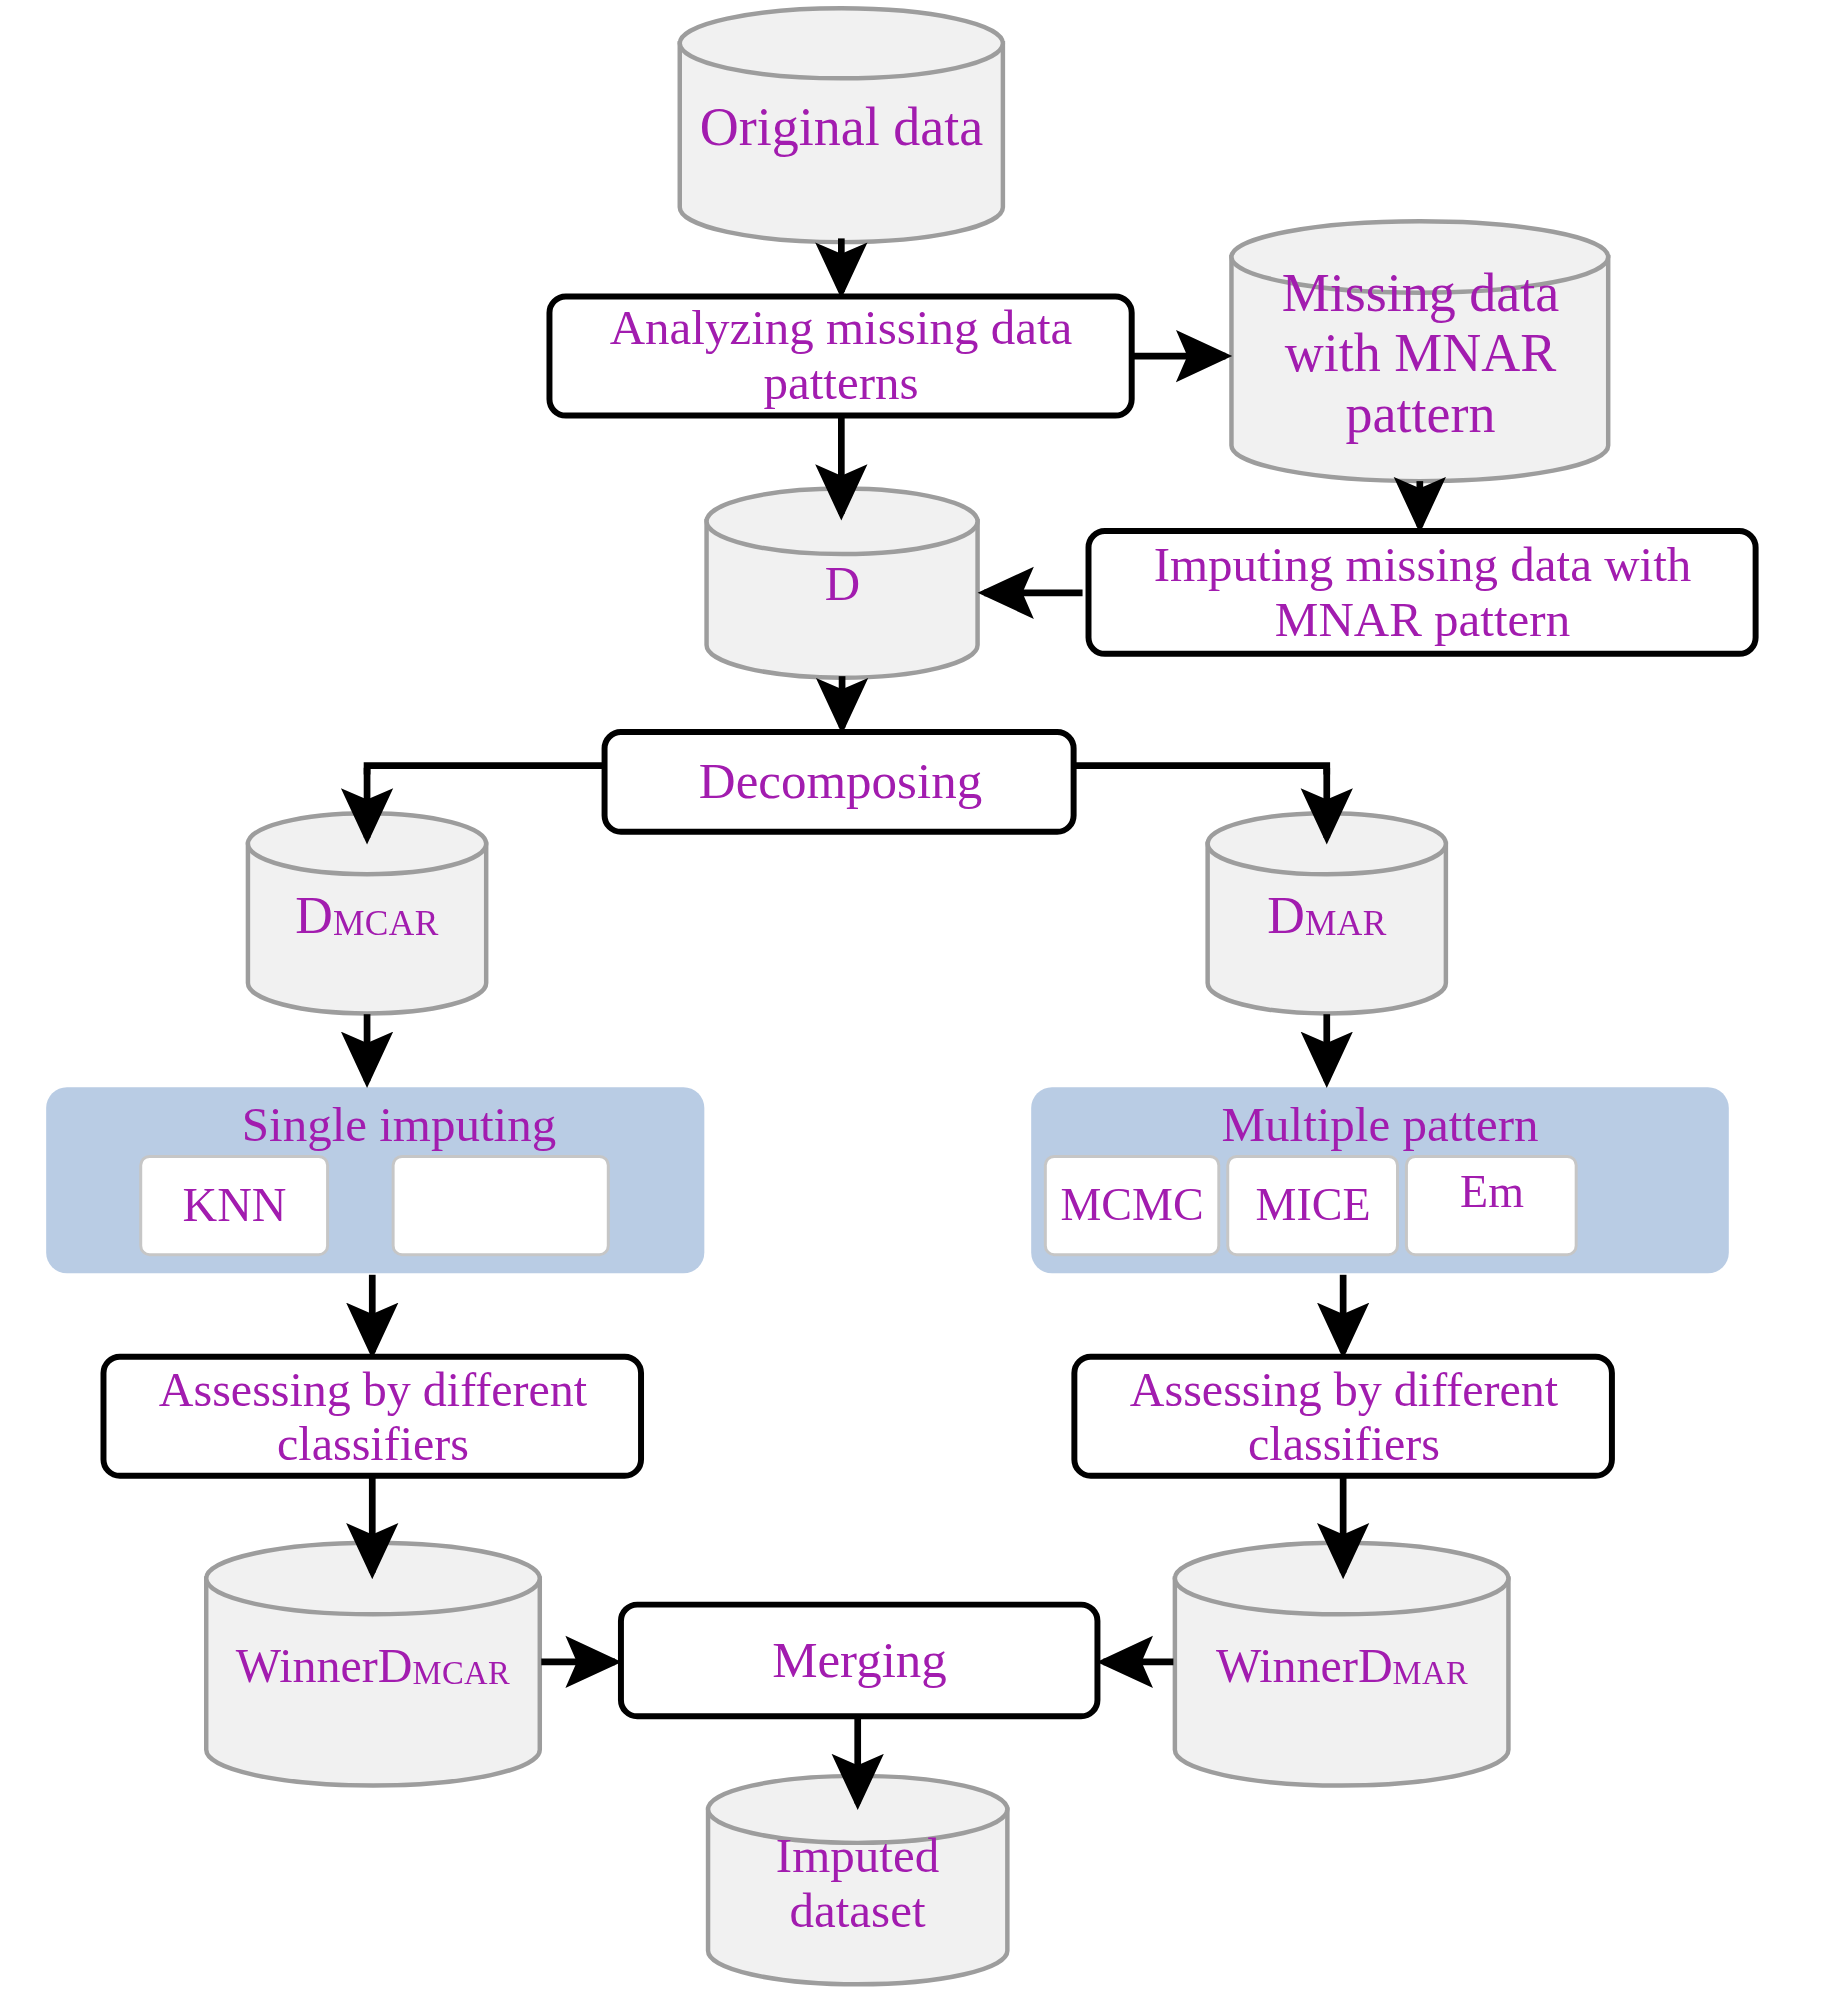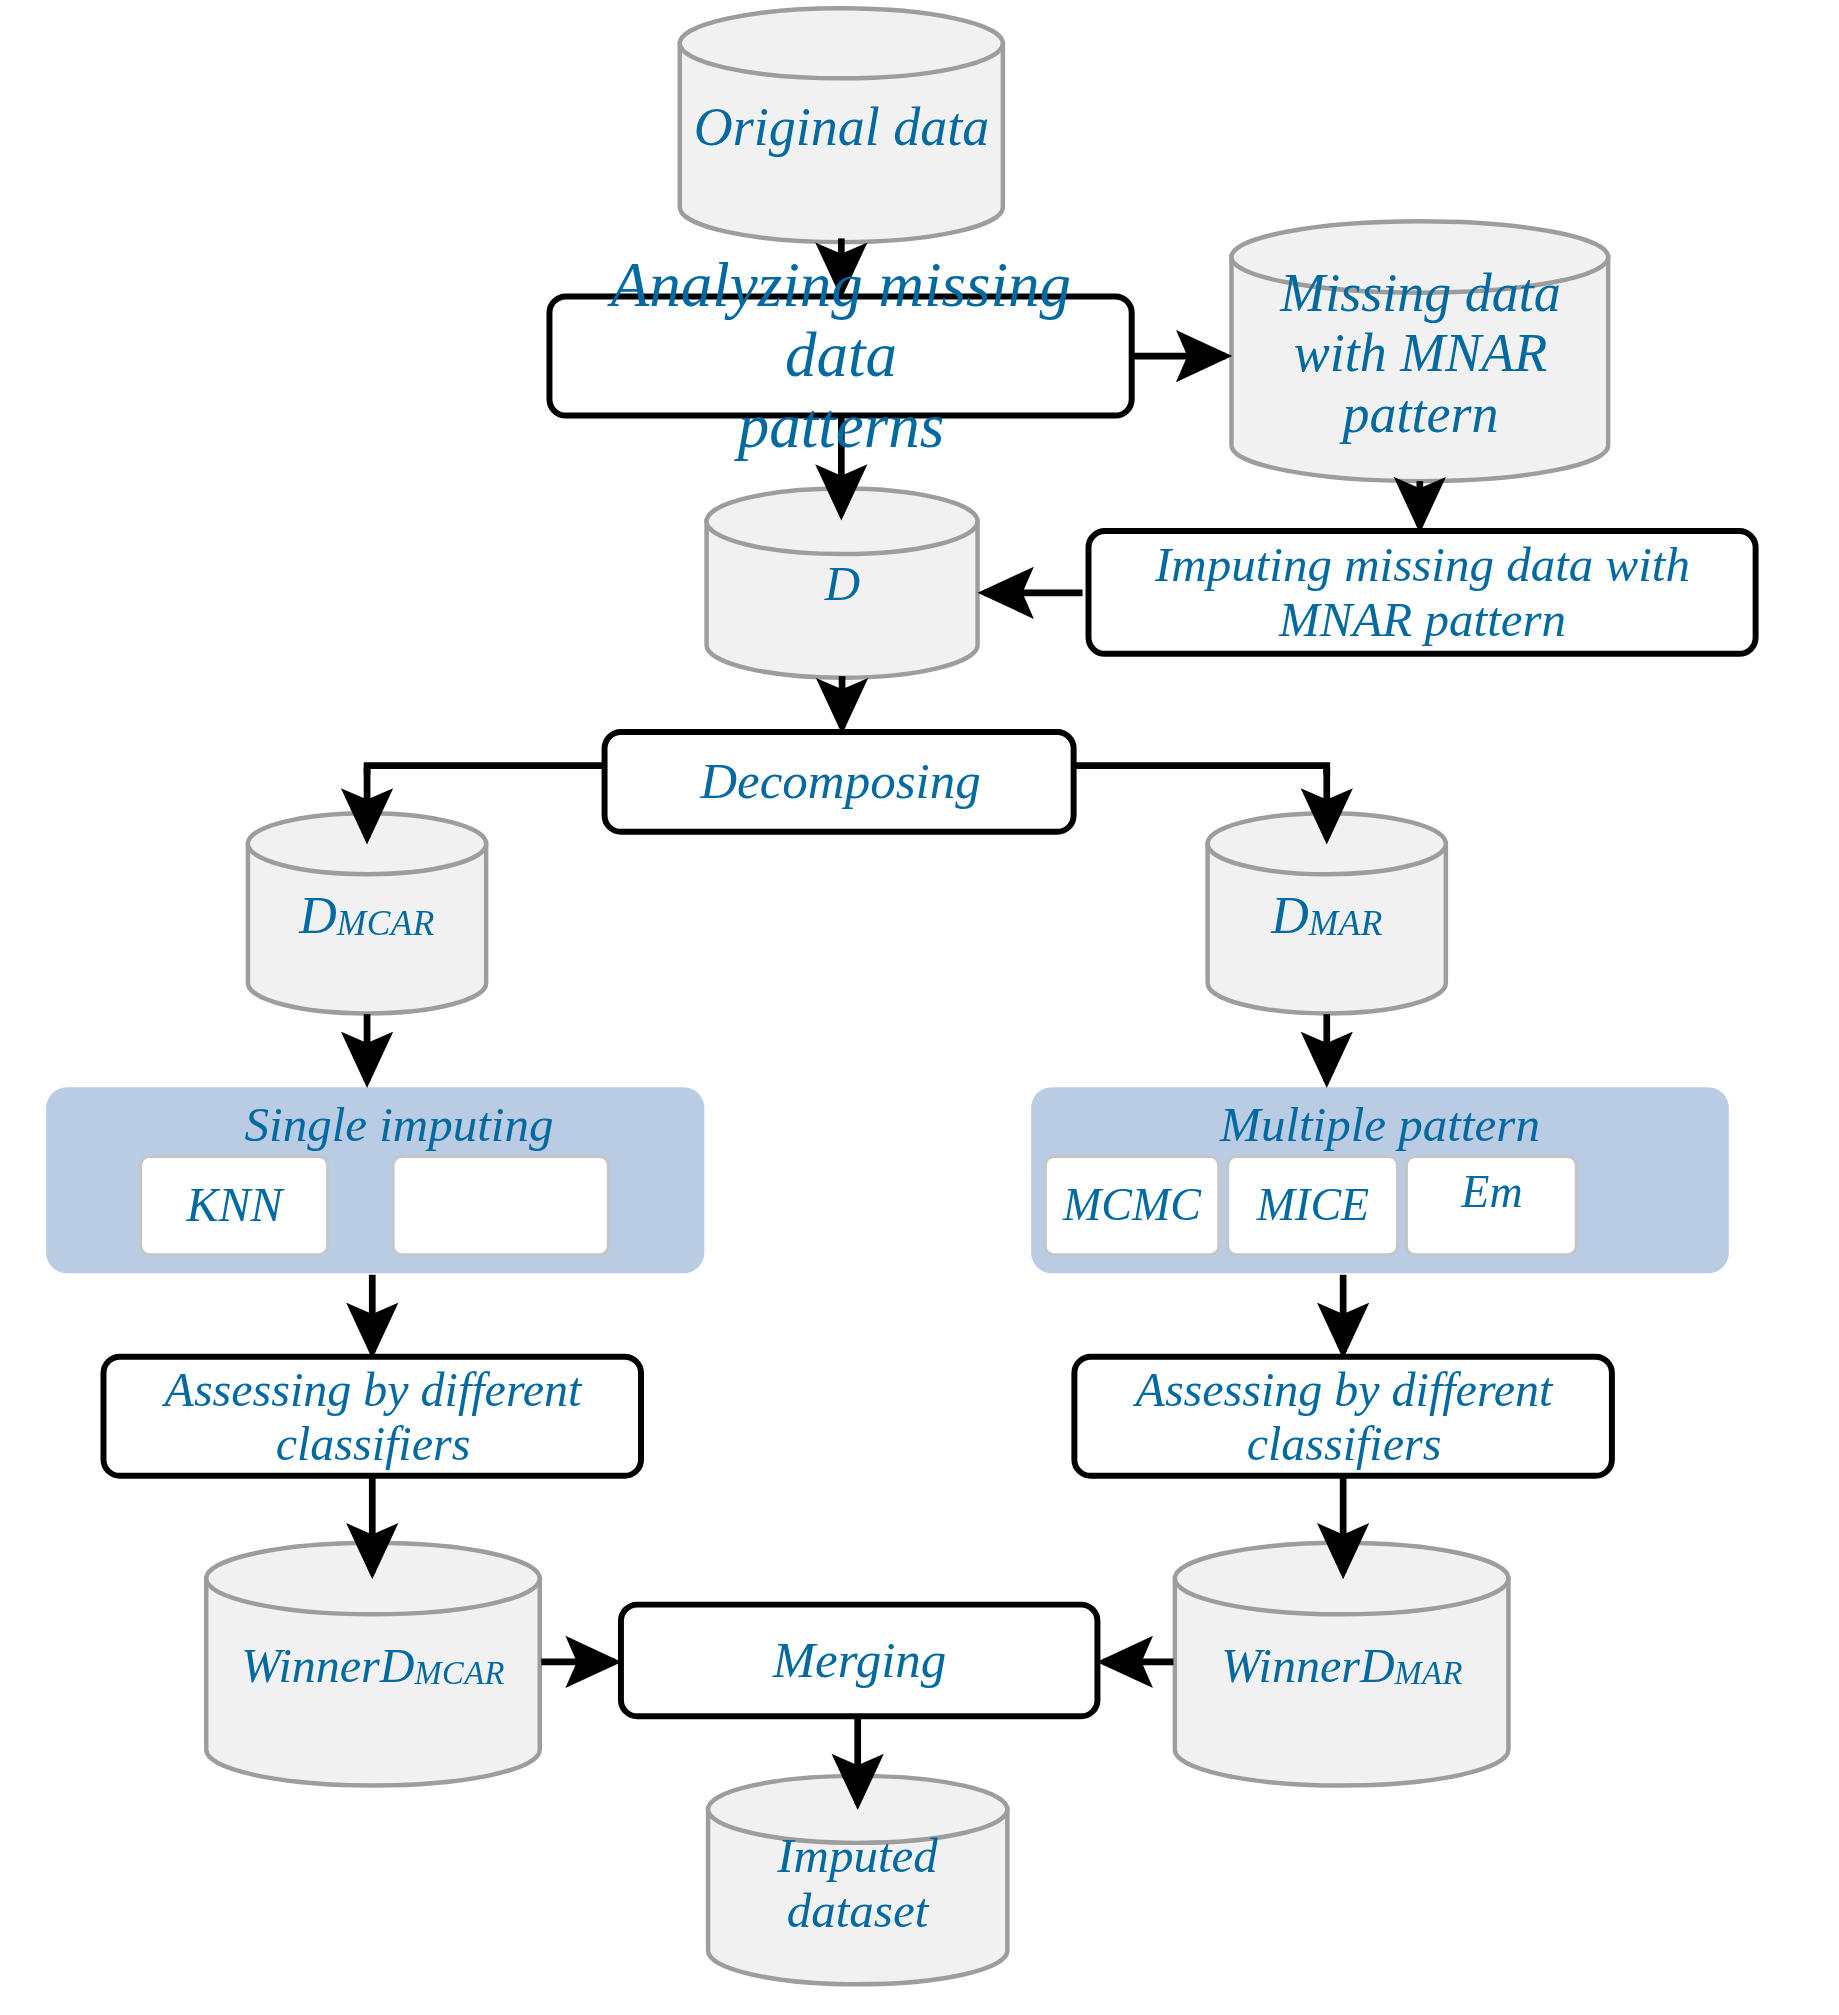--- a/index.html
+++ b/index.html
@@ -25,25 +25,24 @@
     width: 1839px;
     height: 2015px;
   }
   .node-label {
     position: absolute;
     display: flex;
     align-items: center;
     justify-content: center;
     text-align: center;
     font-family: "Liberation Serif", "DejaVu Serif", serif;
-    color: #0369a1;
+    color: #a21caf;
     line-height: 1.12;
     pointer-events: none;
     white-space: pre-line;
-    font-style: italic;
   }
   .sub {
     font-size: 0.68em;
     vertical-align: baseline;
     position: relative;
     top: 0.22em;
     letter-spacing: 0.4px;
   }
   .hit {
     position: absolute;
@@ -159,21 +158,21 @@
     </g>
 
     <g stroke="#000000" stroke-width="9" fill="none">
       <polyline points="812,1028 493,1028 493,1040"></polyline>
       <polyline points="1442,1028 1782,1028 1782,1040"></polyline>
     </g>
   </svg>
 
   <div class="node-label" style="left:680px; top:45px; width:323px; height:164px; font-size:54px;">Original data</div>
 
-  <div class="node-label" style="left:550px; top:296px; width:582px; height:119px; font-size:63px;">Analyzing missing data
+  <div class="node-label" style="left:550px; top:296px; width:582px; height:119px; font-size:49px;">Analyzing missing data
 patterns</div>
 
   <div class="node-label" style="left:1232px; top:261px; width:377px; height:185px; font-size:54px;">Missing data
 with MNAR
 pattern</div>
 
   <div class="node-label" style="left:1089px; top:531px; width:667px; height:123px; font-size:49px;">Imputing missing data with
 MNAR pattern</div>
 
   <div class="node-label" style="left:707px; top:523px; width:271px; height:122px; font-size:49px;">D</div>

